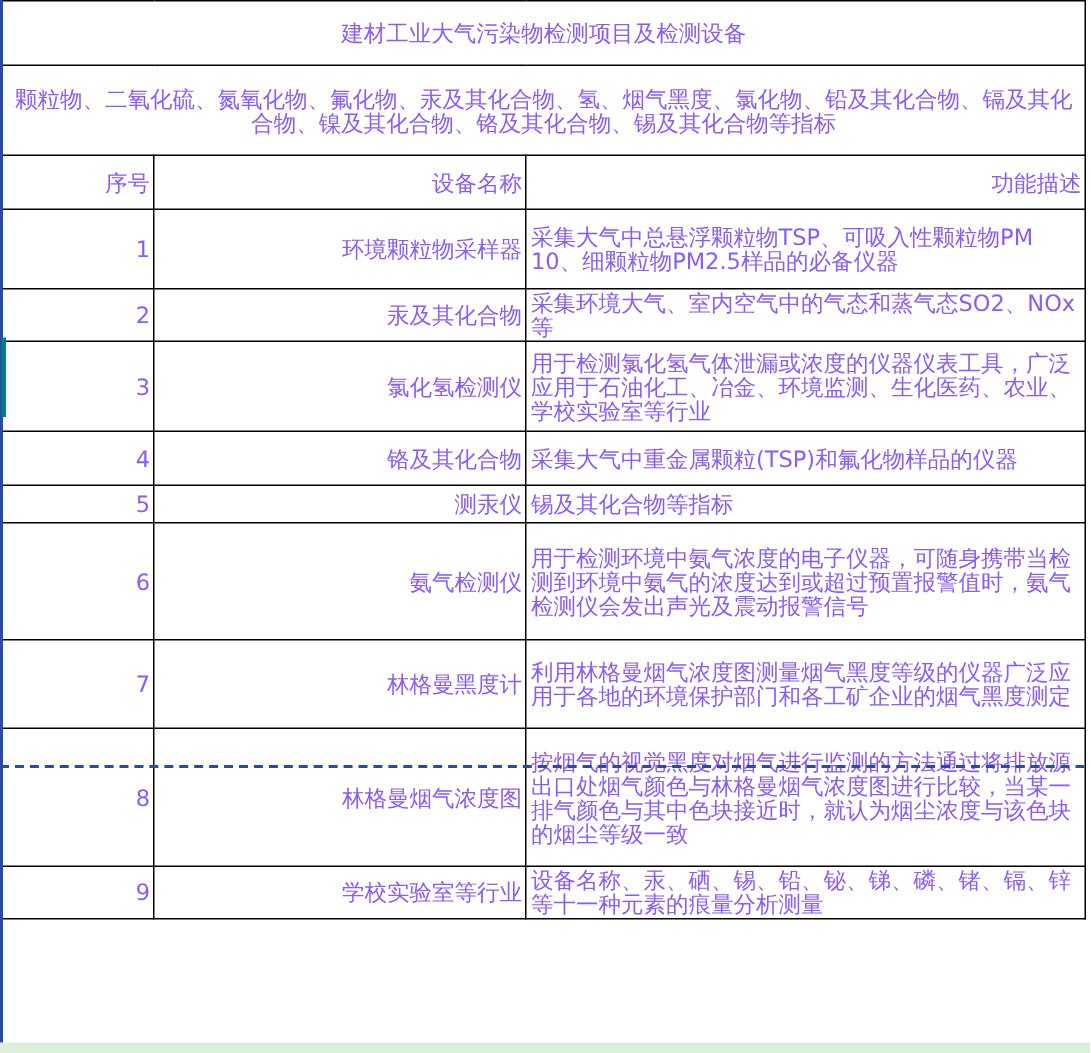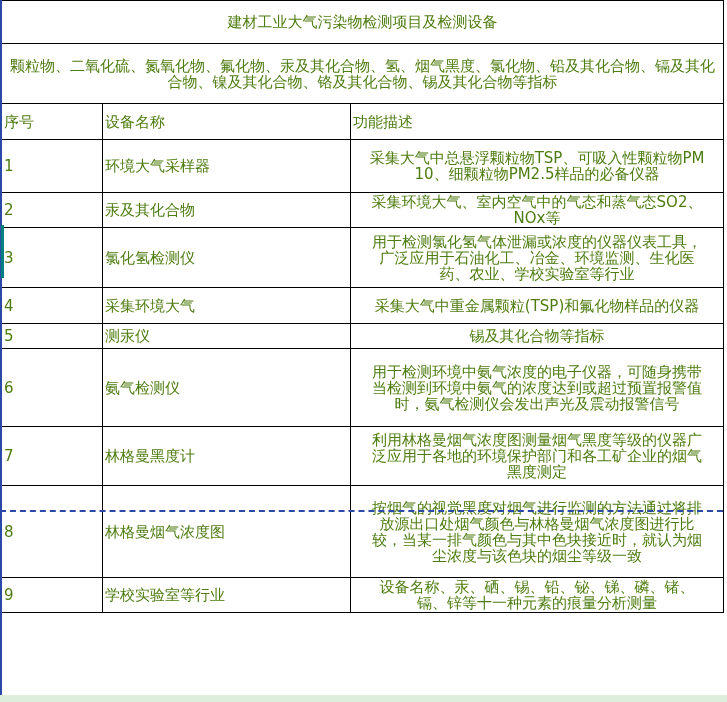--- a/index.html
+++ b/index.html
@@ -10,25 +10,25 @@
   }
   #sheet{position:relative;width:727px;height:702px;overflow:hidden;background:#ffffff;}
 
   table.doc{
     position:absolute;left:1px;top:0;
     width:722px;table-layout:fixed;
     border-collapse:collapse;
   }
   table.doc td{
     border:1px solid #000000;
-    font-size:15px;line-height:16px;color:#4d7c0f;
+    font-size:15px;line-height:16px;color:#8b5cf6;
     overflow:hidden;
   }
-  td.center{text-align:left;vertical-align:middle;padding:1px 2px;}
-  td.desc{text-align:center;vertical-align:middle;padding:1px 18px;}
+  td.center{text-align:right;vertical-align:middle;padding:1px 2px;}
+  td.desc{text-align:left;vertical-align:middle;padding:1px 3px;}
   td.title{text-align:center;vertical-align:middle;padding:1px 8px;}
 
   
   .pb-left{
     position:absolute;left:0;top:0;width:2px;height:695px;z-index:5;
   }
   .row-marker{
     position:absolute;left:1px;top:225px;width:3px;height:53px;z-index:6;
   }
   .pb-dashed{
@@ -58,36 +58,36 @@
       <td class="title" colspan="3">颗粒物、二氧化硫、氮氧化物、氟化物、汞及其化合物、氢、烟气黑度、氯化物、铅及其化合物、镉及其化合物、镍及其化合物、铬及其化合物、锡及其化合物等指标</td>
     </tr>
     <tr style="height:36px">
       <td class="center">序号</td>
       <td class="center">设备名称</td>
       <td class="center">功能描述</td>
     </tr>
 
     <tr style="height:53px">
       <td class="center">1</td>
-      <td class="center">环境大气采样器</td>
+      <td class="center">环境颗粒物采样器</td>
       <td class="desc">采集大气中总悬浮颗粒物TSP、可吸入性颗粒物PM 10、细颗粒物PM2.5样品的必备仪器</td>
     </tr>
     <tr style="height:34px">
       <td class="center">2</td>
       <td class="center">汞及其化合物</td>
       <td class="desc">采集环境大气、室内空气中的气态和蒸气态SO2、NOx等</td>
     </tr>
     <tr style="height:60px">
       <td class="center">3</td>
       <td class="center">氯化氢检测仪</td>
       <td class="desc">用于检测氯化氢气体泄漏或浓度的仪器仪表工具，广泛应用于石油化工、冶金、环境监测、生化医药、农业、学校实验室等行业</td>
     </tr>
     <tr style="height:36px">
       <td class="center">4</td>
-      <td class="center">采集环境大气</td>
+      <td class="center">铬及其化合物</td>
       <td class="desc">采集大气中重金属颗粒(TSP)和氟化物样品的仪器</td>
     </tr>
     <tr style="height:25px">
       <td class="center">5</td>
       <td class="center">测汞仪</td>
       <td class="desc">锡及其化合物等指标</td>
     </tr>
     <tr style="height:78px">
       <td class="center">6</td>
       <td class="center">氨气检测仪</td>

